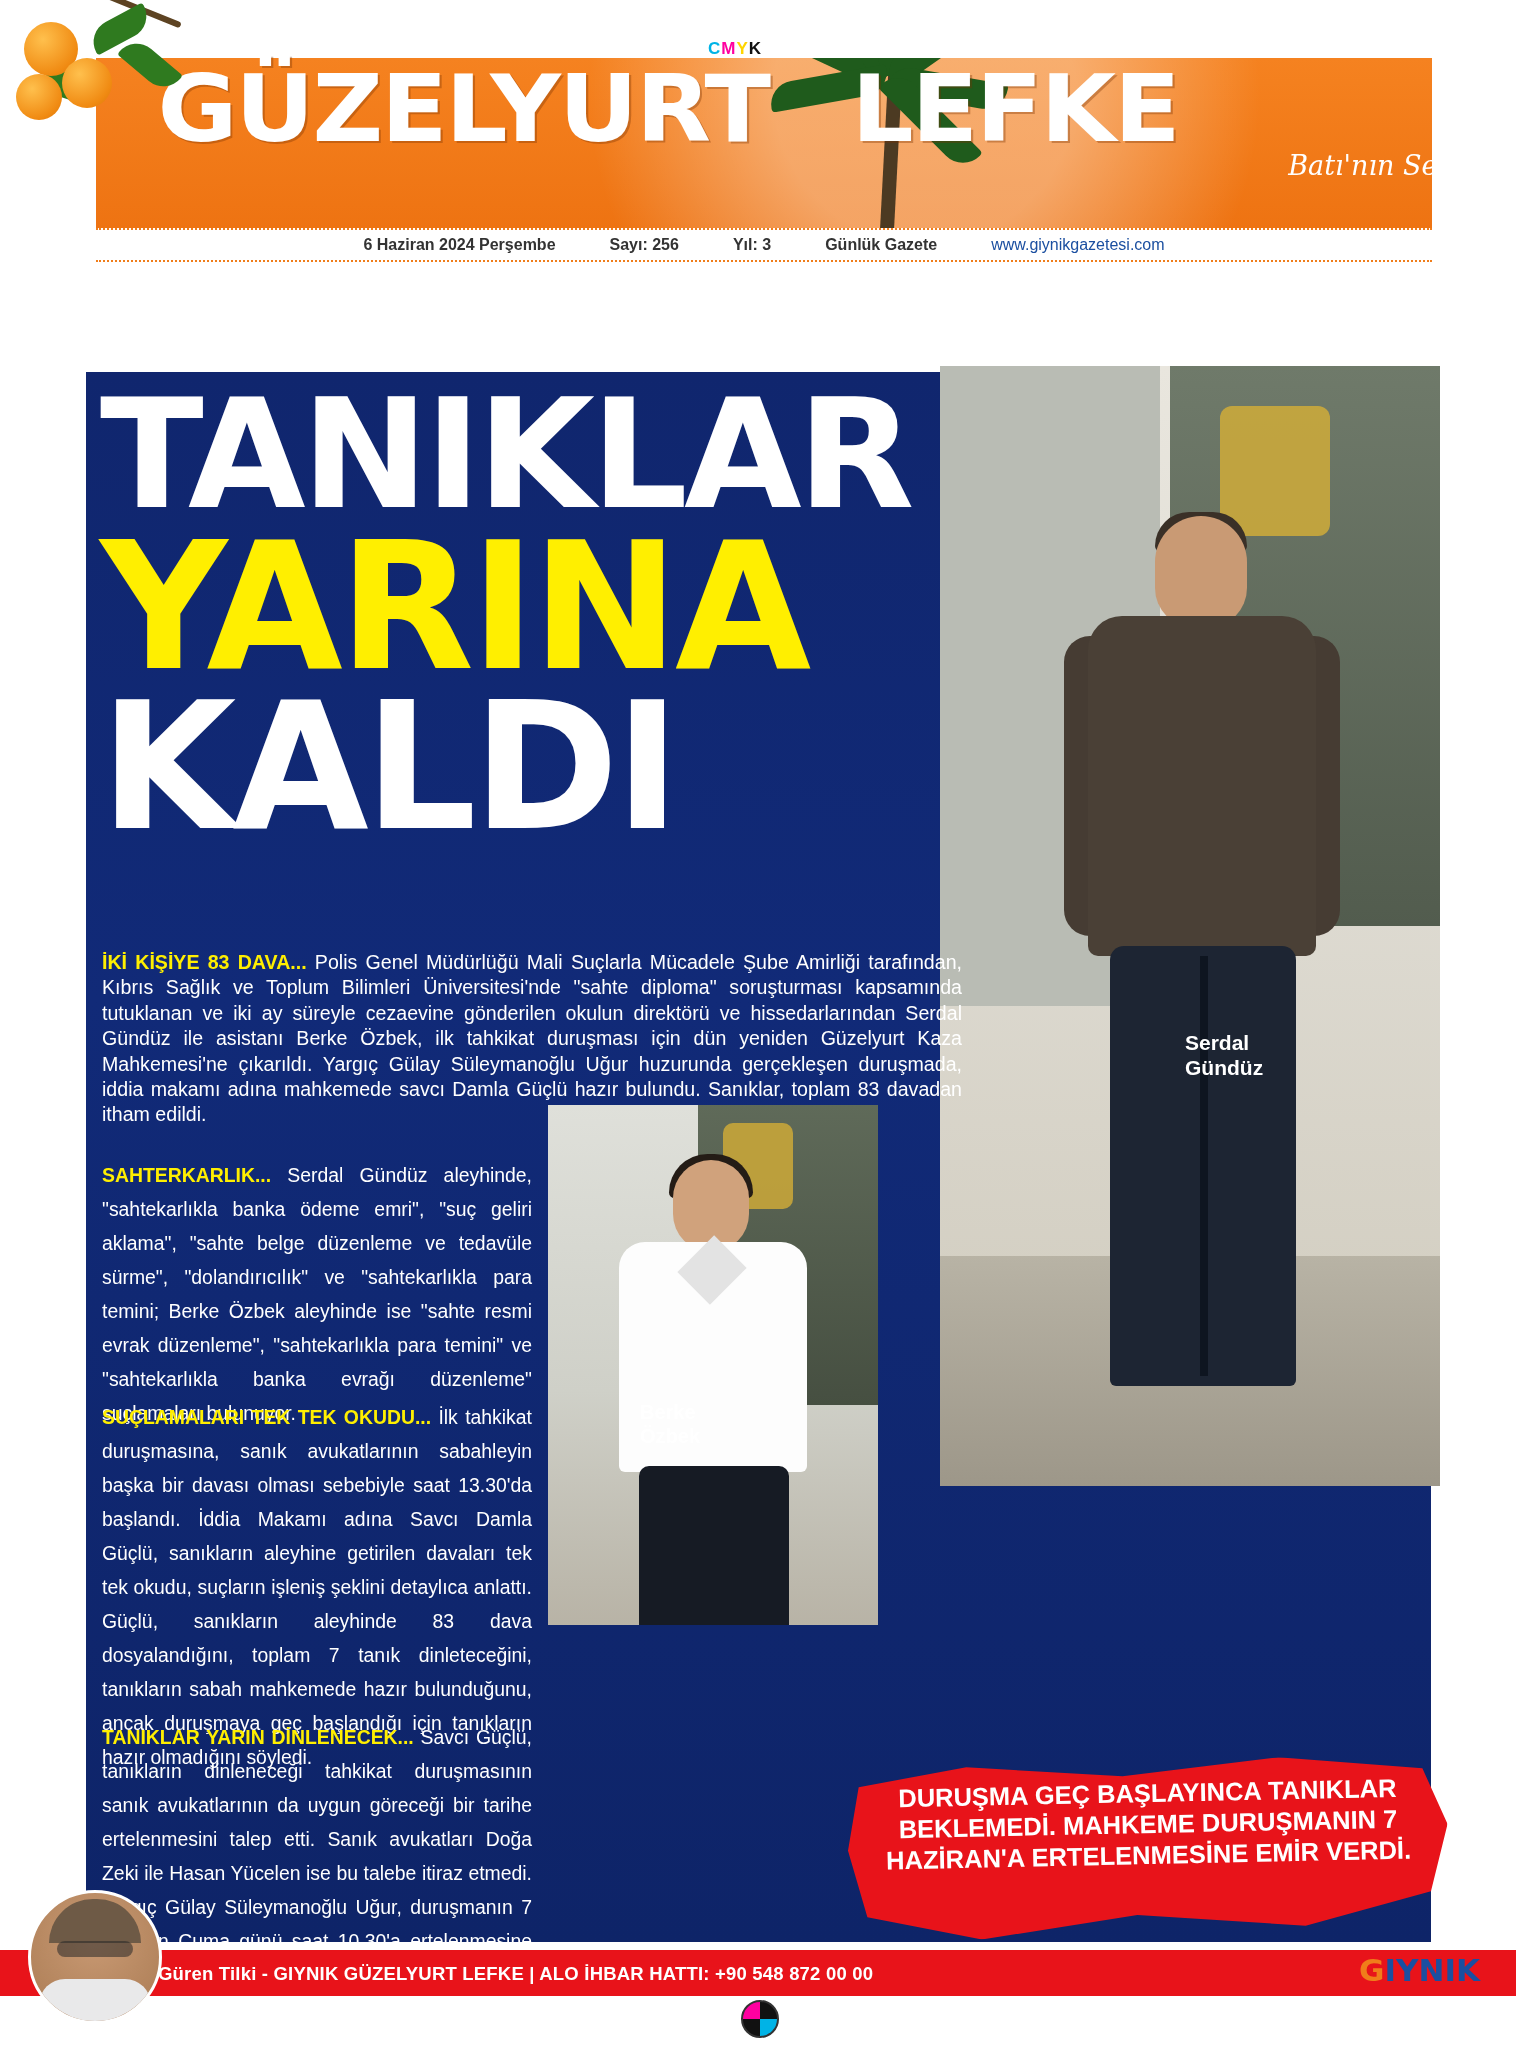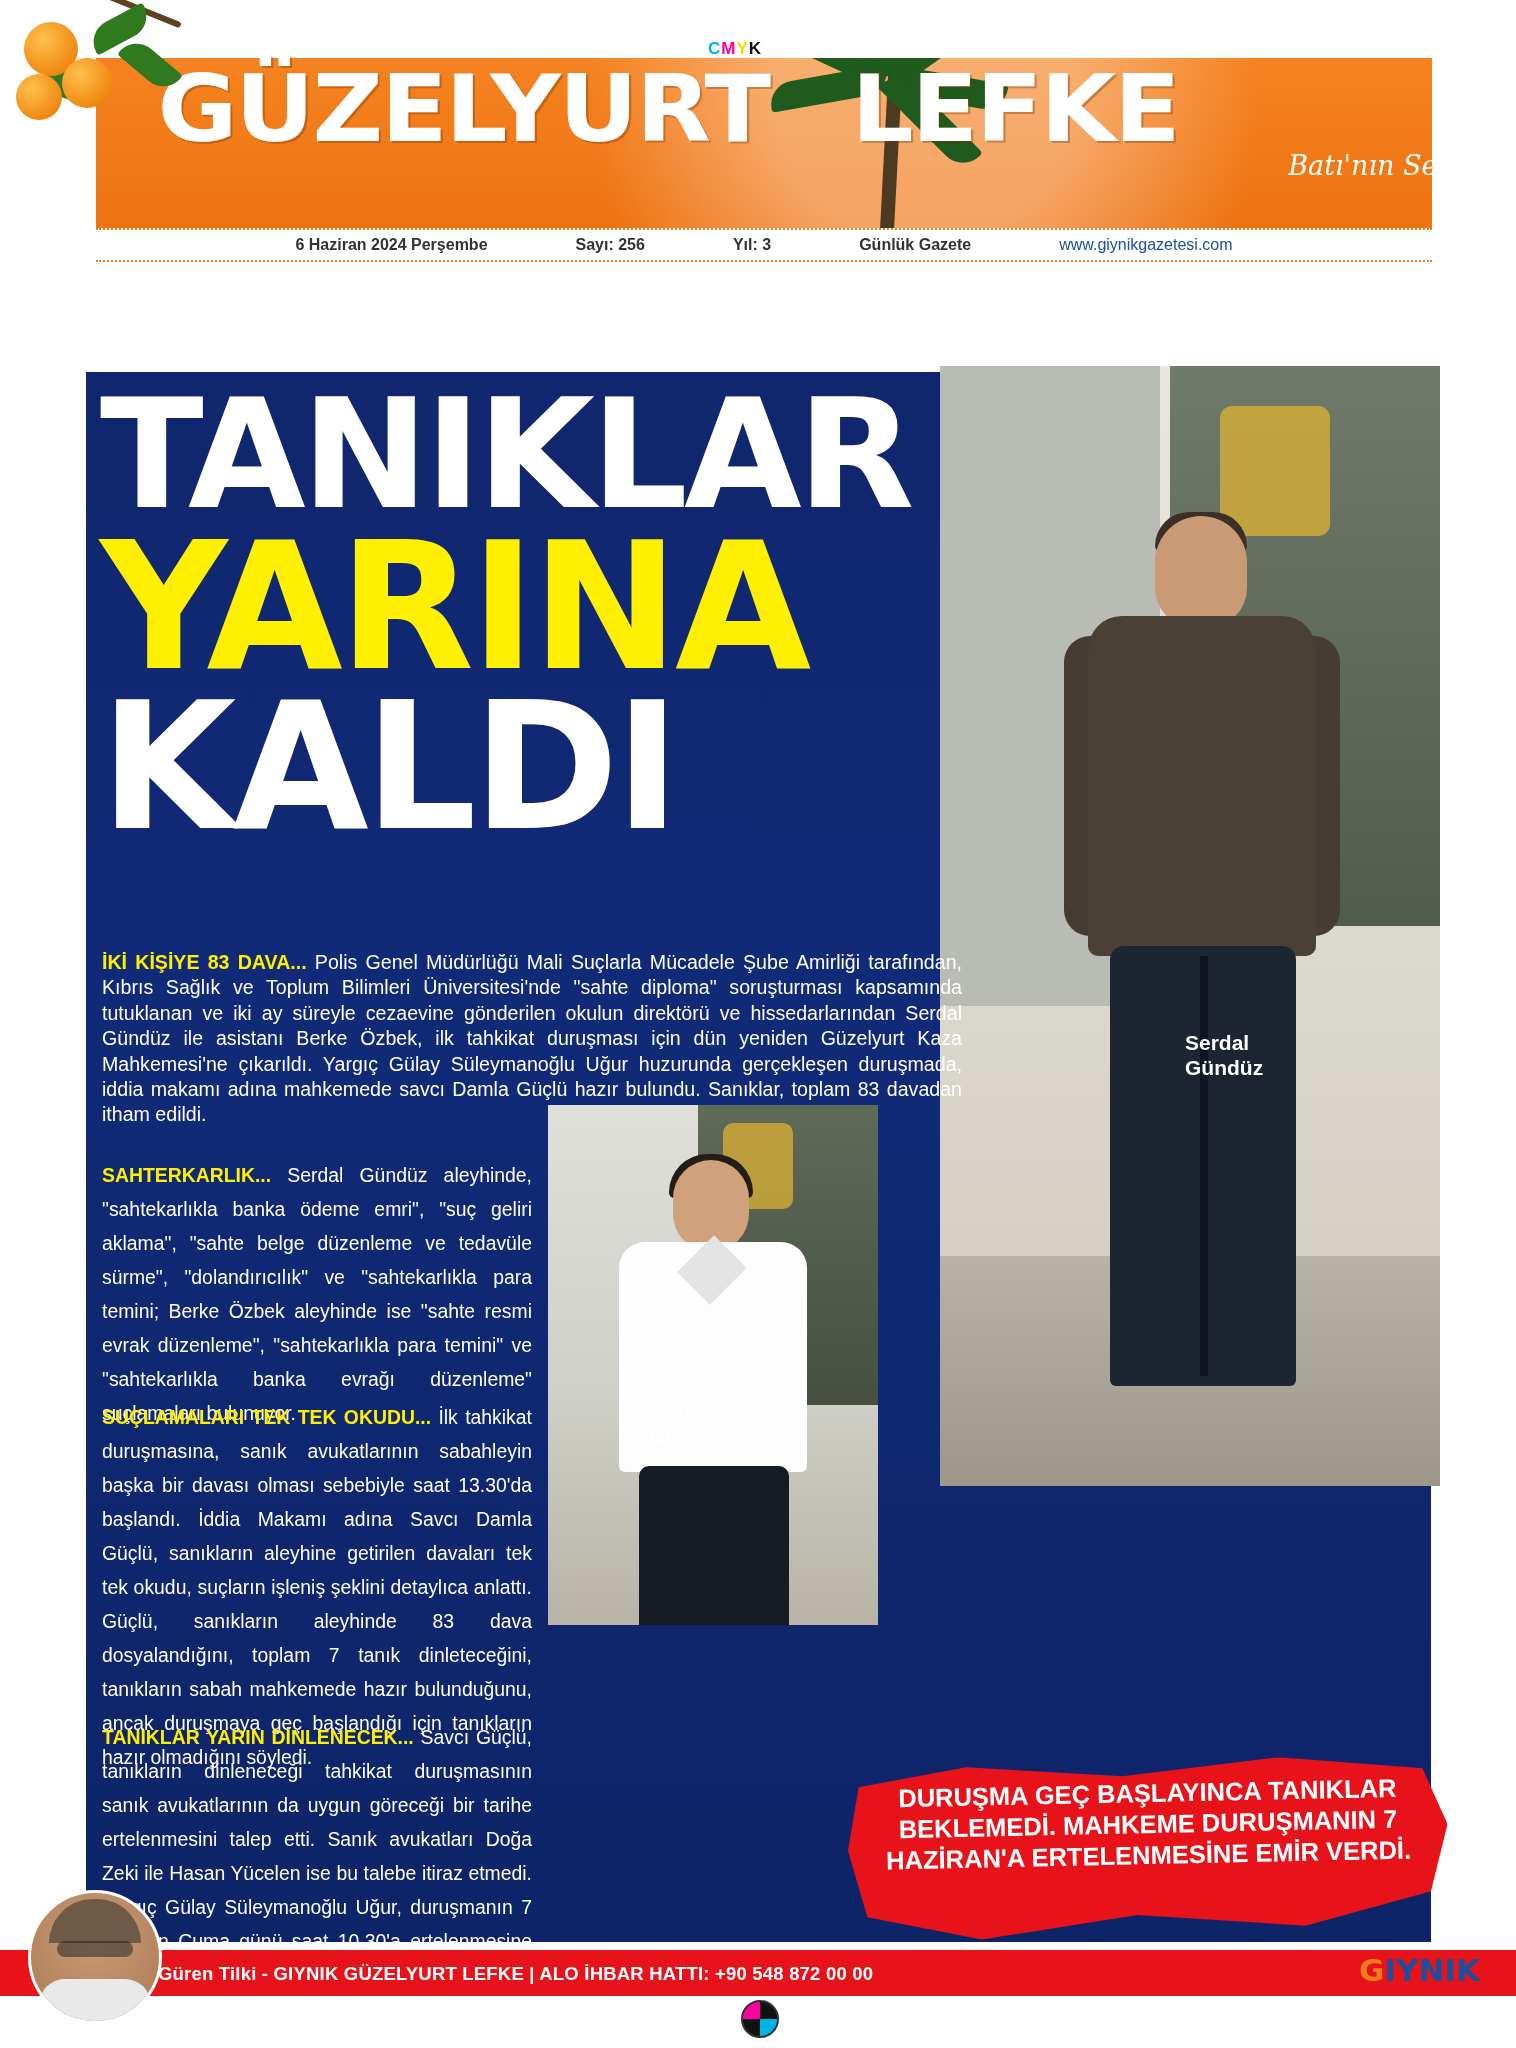--- a/index.html
+++ b/index.html
@@ -38,21 +38,21 @@
   .palm .f7{transform:rotate(-190deg);}
   .mast-title{position:absolute;top:64px;left:18px;width:1300px;text-align:center;
     font-family:"DejaVu Sans", sans-serif;font-weight:bold;font-size:92px;line-height:92px;
     color:#ffffff;letter-spacing:-2px;text-shadow:2px 2px 0 rgba(120,50,0,.35);
     transform:scaleX(1.06);transform-origin:center;}
   .mast-title .w1{margin-right:78px;}
   .mast-script{position:absolute;right:56px;top:150px;font-family:"DejaVu Serif", serif;
     font-style:italic;font-size:27px;color:#fff;}
   .mast-info{position:absolute;top:228px;left:96px;width:1336px;height:30px;
     border-top:2px dotted #f07d1a;border-bottom:2px dotted #f07d1a;
-    display:flex;align-items:center;justify-content:center;gap:88px;
+    display:flex;align-items:center;justify-content:center;gap:54px;
     font-size:16px;font-weight:bold;color:#333;}
   .mast-info .url{color:#1b4fa0;font-weight:normal;}
 
   
   .oranges{position:absolute;left:10px;top:0px;width:190px;height:150px;}
   .oranges .branch{position:absolute;left:55px;top:0px;width:120px;height:6px;background:#5d4322;transform:rotate(22deg);border-radius:3px;}
   .oranges .leaf{position:absolute;width:64px;height:26px;background:#2f7a1f;border-radius:40px 6px 40px 6px;}
   .oranges .l1{left:78px;top:16px;transform:rotate(-28deg);}
   .oranges .l2{left:30px;top:74px;transform:rotate(18deg);}
   .oranges .l3{left:108px;top:52px;transform:rotate(40deg);}

